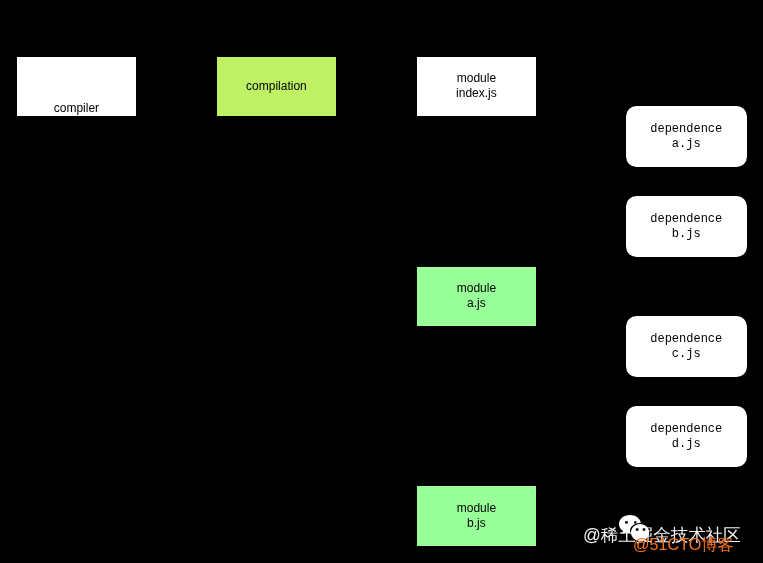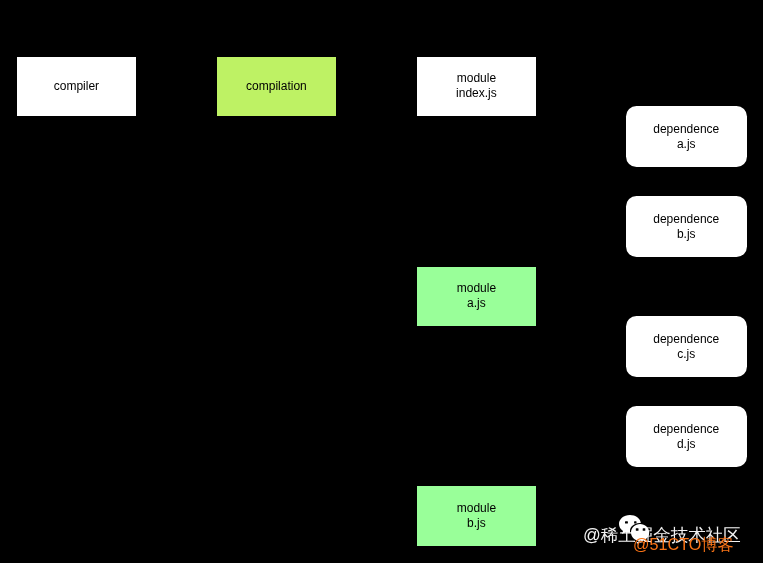--- a/index.html
+++ b/index.html
@@ -21,21 +21,21 @@
     justify-content:center;
     font-size:12px;
     line-height:15px;
     color:#000000;
     text-align:center;
     white-space:nowrap;
   }
   .node .ln{display:block;}
   .n-white{background:#ffffff;}
   .n-green{background:#99ff99;}
-  .n-round{border-radius:10.5px;}
+  .n-round{border-radius:10.5px;font-family:Liberation Mono, monospace;}
 
   
   #watermark{position:absolute;left:0;top:0;width:763px;height:563px;pointer-events:none;transform:translateZ(0);}
   .wm{position:absolute;white-space:nowrap;font-family:"Liberation Sans",sans-serif;}
   #wm-juejin{
     left:583px;top:524.5px;
     font-size:17.5px;line-height:20px;
     color:#f2f2f2;
     letter-spacing:0px;
   }
@@ -49,21 +49,21 @@
     left:633px;top:535px;
     font-size:16.2px;line-height:19px;
     color:#f97316;
   }
 </style>
 </head>
 <body>
 
 <div id="stage">
 
-  <div class="node n-white" style="left: 16.9px; top: 56.5px; width: 119.1px; height: 59.5px; background: rgb(255, 255, 255);">
+  <div class="node n-white" style="left: 16.9px; top: 56.5px; width: 119.1px; height: 59.5px; background: rgb(255, 255, 255); justify-content: flex-end;">
     <span class="ln">compiler</span>
   </div>
 
   <div class="node n-white" style="left: 216.9px; top: 56.5px; width: 119.1px; height: 59.5px; background: #bef264;">
     <span class="ln">compilation</span>
   </div>
 
   <div class="node n-white" style="left: 416.9px; top: 56.5px; width: 119.1px; height: 59.5px; background: rgb(255, 255, 255);">
     <span class="ln">module</span>
     <span class="ln">index.js</span>

